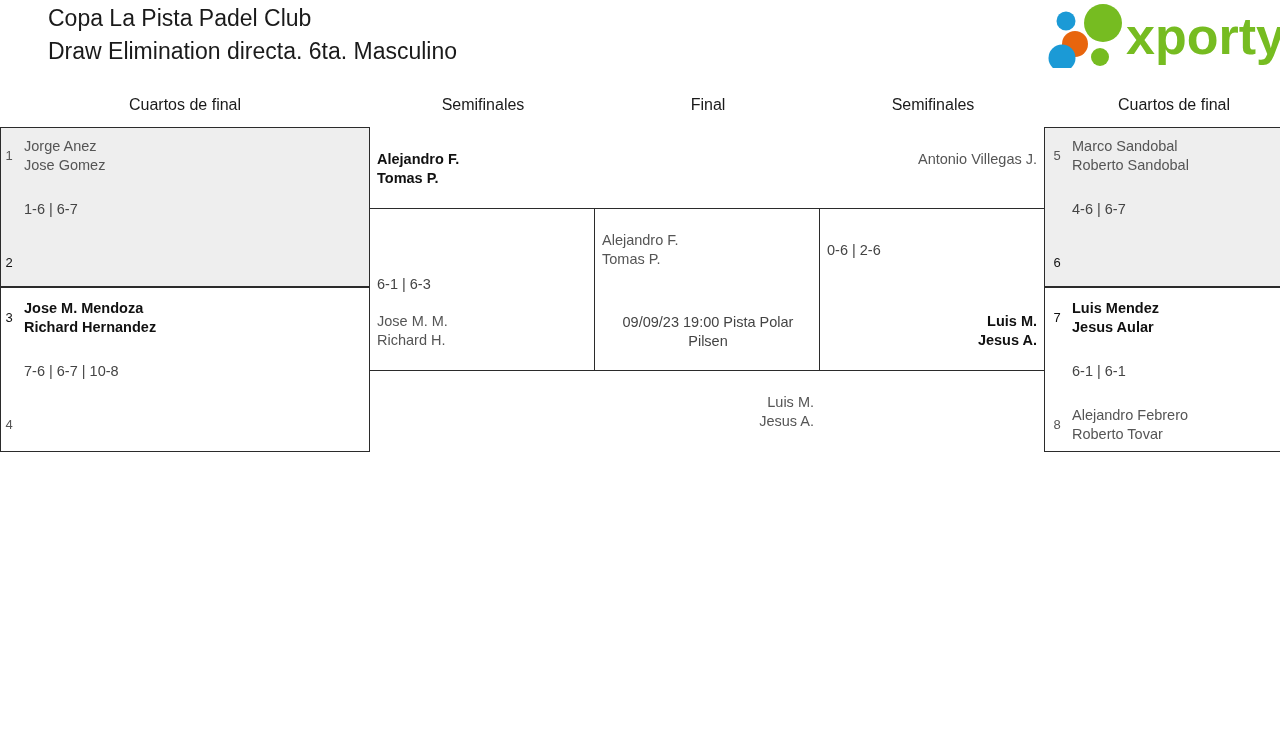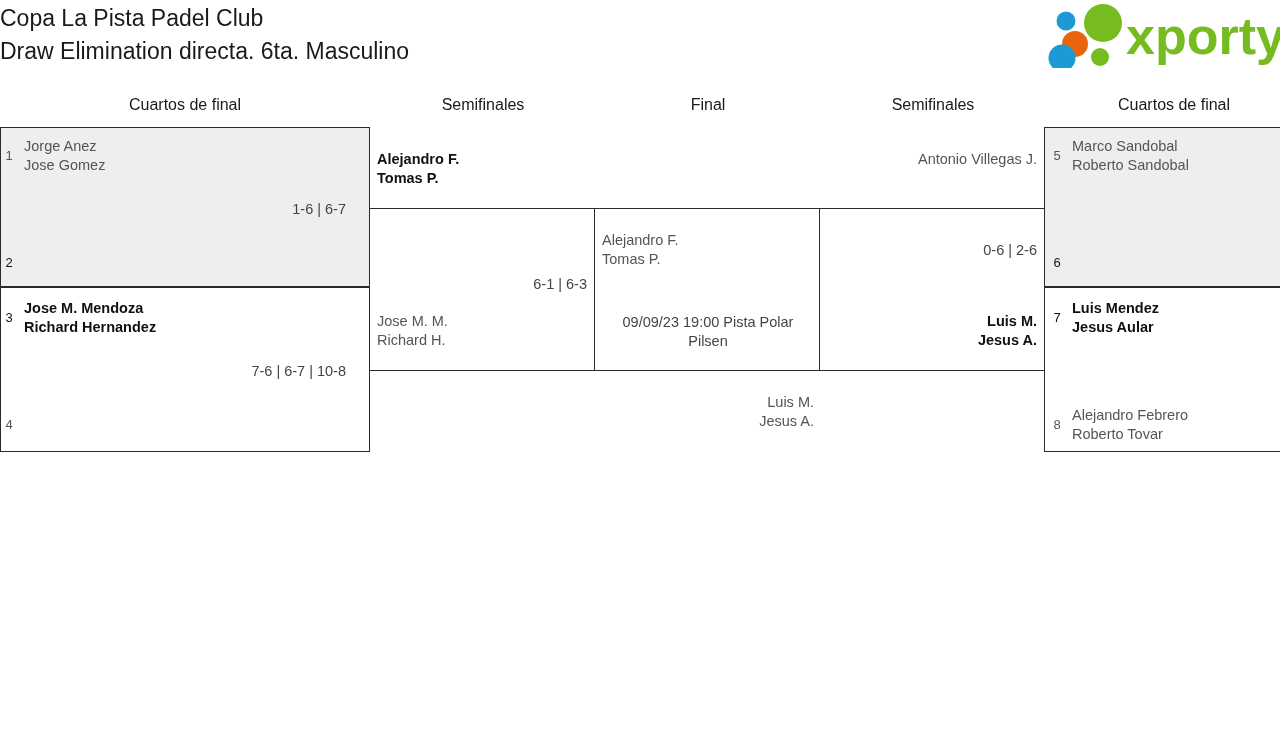--- a/index.html
+++ b/index.html
@@ -11,21 +11,21 @@
     overflow: hidden;
   }
   #root { position: relative; width: 1280px; height: 730px; }
 
   
   .title-block {
     position: absolute; left: 0; top: 2px;
     font-size: 23px; line-height: 33px;
     color: #1a1a1a; font-weight: 400; white-space: nowrap;
   }
-  .title-line { display: block; }
+  .title-line { display: block; padding-left: 48px; }
 
   .logo {
     position: absolute; left: 1048px; top: 4px;
     width: 232px; height: 64px;
   }
 
   
   .round-header {
     position: absolute; top: 96px;
     font-size: 16px; color: #1a1a1a; font-weight: 400;
@@ -56,21 +56,21 @@
     line-height: 14px; width: 18px; text-align: center;
   }
   .seed.win { color: #111111; }
 
   
   .score {
     position: absolute;
     font-size: 14.5px; line-height: 19px;
     color: #444444; white-space: nowrap;
   }
-  .score.center { text-align: right; }
+  .score.center { text-align: left; }
   .sched {
     position: absolute;
     font-size: 14.5px; line-height: 19px;
     color: #444444; text-align: center;
   }
 </style>
 </head>
 <body>
 
 <div id="root">

